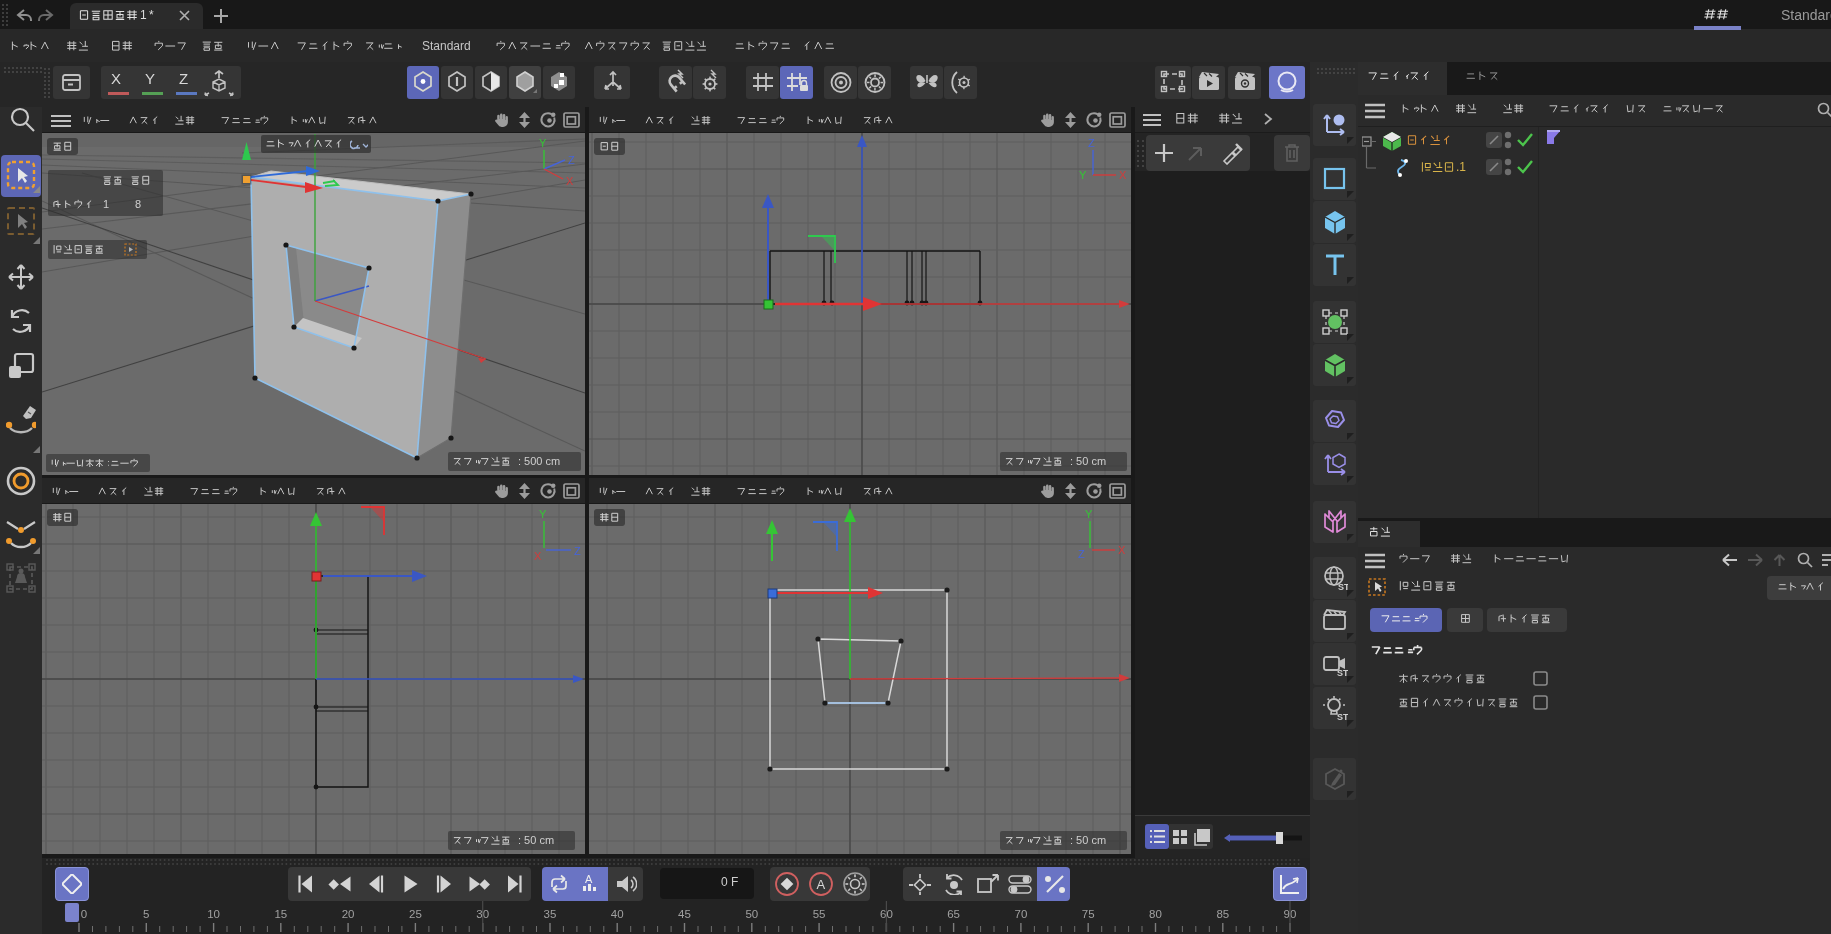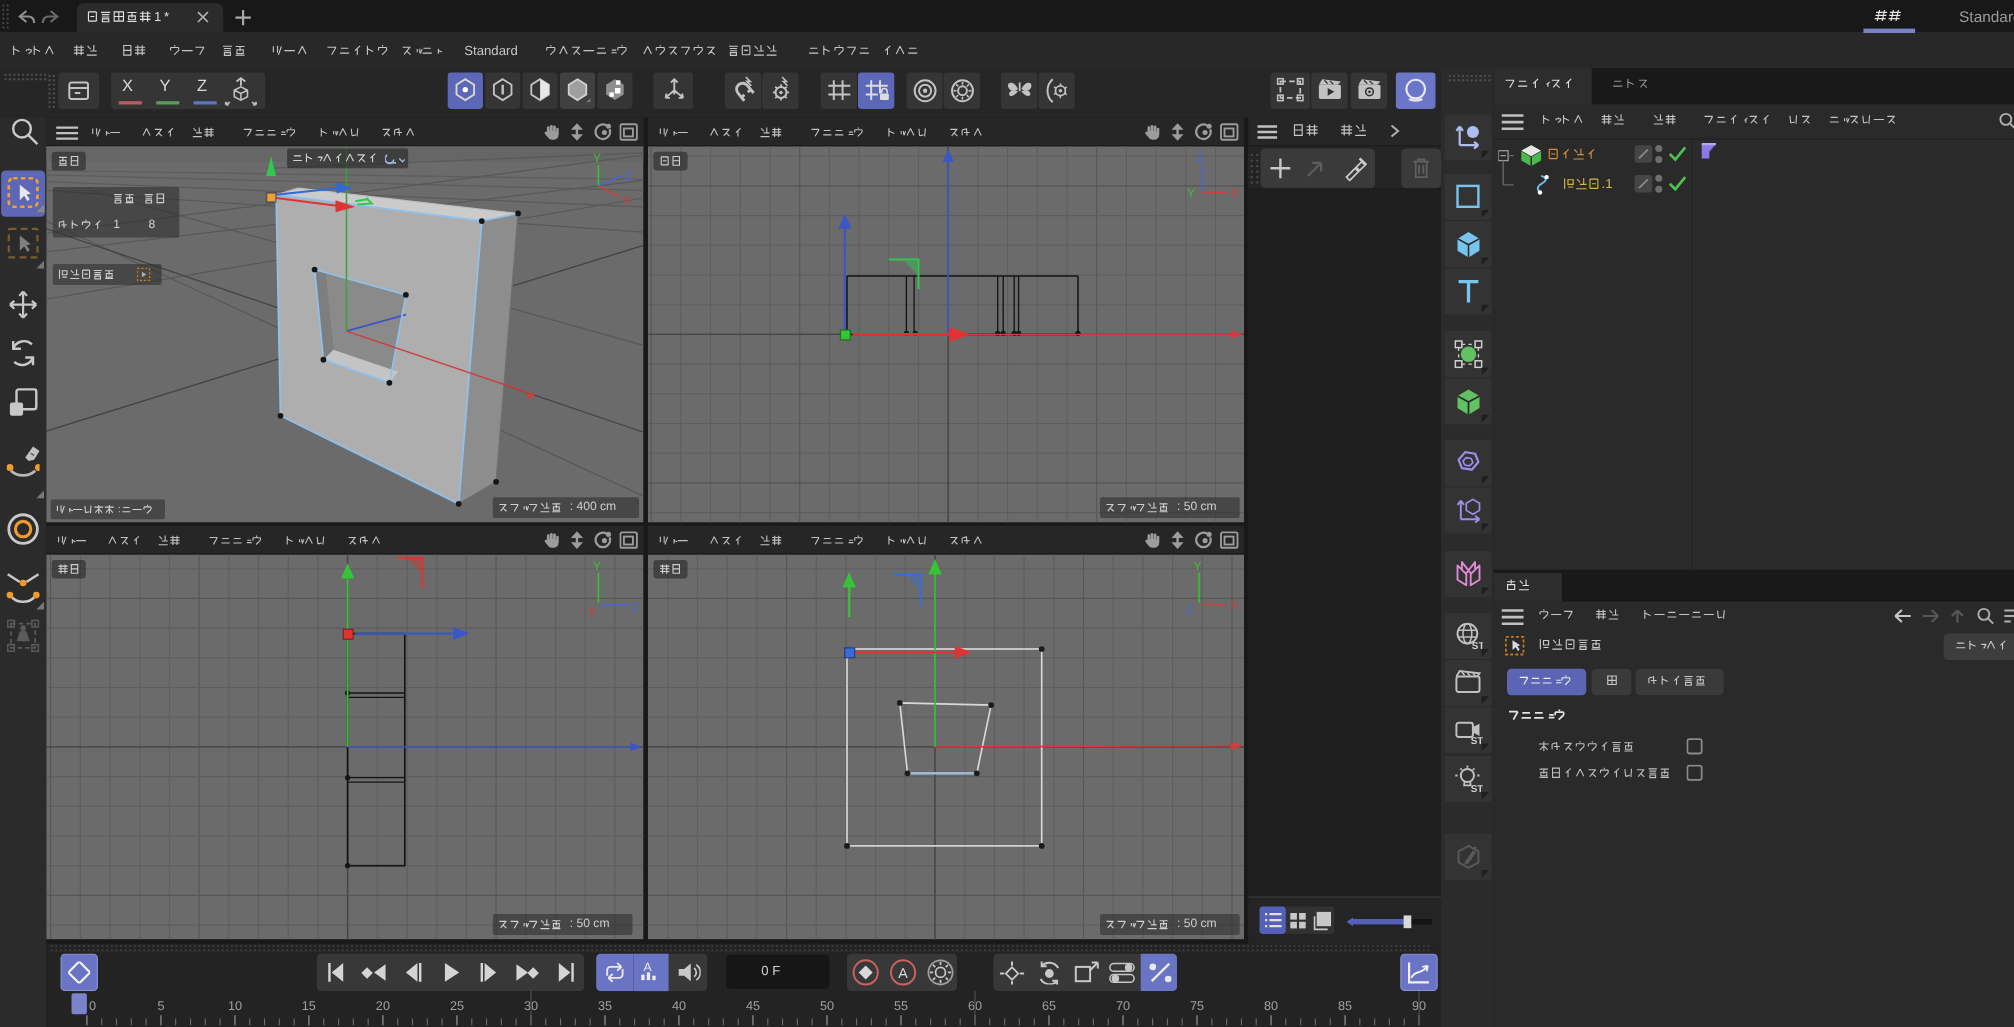--- a/index.html
+++ b/index.html
@@ -595,21 +595,21 @@
       <path d="M5 4 L9 6.5 L5 9 Z" fill="#b0b0b0"></path>
     </svg>
 <div style="position:absolute;left:46px;top:454px;width:104px;height:18px;background:rgba(42,42,42,0.55);border-radius:2px"></div>
 <svg style="position:absolute;left:50px;top:458px;overflow:visible" width="90" height="12">
       <path d="M2.2 1.8 L2.2 6.6 M5.5 1.4 L5.5 7.0 M8.5 2.0 L6.2 8.6 M13.4 3.8 L13.4 7.7 M13.4 5.1 L16.2 6.3 M16.4 5.2 L24.8 5.2 M27.2 2.0 L27.8 8.0 M27.8 8.0 L31.2 7.2 M32.7 1.6 L32.2 8.6 M35.8 3.0 L43.8 3.0 M39.8 1.0 L39.8 9.0 M39.8 4.5 L36.6 8.0 M39.8 4.5 L43.0 8.0 M45.4 3.0 L53.4 3.0 M49.4 1.0 L49.4 9.0 M49.4 4.5 L46.2 8.0 M49.4 4.5 L52.6 8.0 M58.5 3.0 L58.5 3.8 M58.5 6.8 L58.5 7.6 M61.9 3.4 L67.7 3.4 M61.3 7.2 L68.5 7.2 M70.3 5.2 L78.7 5.2 M84.1 0.8 L84.1 2.0 M80.9 2.8 L87.3 2.8 M80.9 2.8 L80.9 5.2 M87.3 2.8 L87.3 5.0 M87.3 5.0 L83.6 8.6" stroke="#cfcfcf" stroke-width="1.00" fill="none"></path>
     </svg>
 <div style="position:absolute;left:448px;top:452px;width:133px;height:19px;background:rgba(42,42,42,0.55);border-radius:2px"></div>
 <svg style="position:absolute;left:452px;top:456px;overflow:visible" width="61" height="12">
       <path d="M1.9 2.6 L8.4 2.6 M8.0 2.6 L3.1 8.6 M5.2 5.9 L8.4 8.8 M12.1 2.6 L19.1 2.6 M19.1 2.6 L15.5 8.9 M24.5 4.2 L24.5 7.0 M26.6 4.0 L26.6 7.2 M28.5 4.3 L27.0 8.1 M29.1 2.6 L36.1 2.6 M36.1 2.6 L32.5 8.9 M39.9 1.7 L42.4 4.2 M45.1 0.8 L45.1 5.8 M42.2 5.8 L47.5 5.8 M39.3 9.2 L47.5 9.2 M50.1 2.1 L57.4 2.1 M53.8 2.1 L53.8 6.3 M51.1 4.7 H56.4 V7.9 H51.1 Z M50.1 9.2 L57.4 9.2" stroke="#cfcfcf" stroke-width="1.00" fill="none"></path>
     </svg>
-<div style="position:absolute;left:518px;top:455px;font:normal 11px 'Liberation Sans', sans-serif;color:#cfcfcf;letter-spacing:0;white-space:nowrap">: 400 cm</div>
+<div style="position:absolute;left:518px;top:455px;font:normal 11px 'Liberation Sans', sans-serif;color:#cfcfcf;letter-spacing:0;white-space:nowrap">: 500 cm</div>
 <div style="position:absolute;left:261px;top:135px;width:110px;height:18px;background:rgba(42,42,42,0.65);border-radius:2px"></div>
 <svg style="position:absolute;left:265px;top:138px;overflow:visible" width="80" height="13">
       <path d="M2.2 3.7 L8.6 3.7 M1.5 7.9 L9.5 7.9 M13.6 1.5 L13.6 9.5 M13.6 4.2 L18.7 6.6 M23.8 4.8 L28.2 4.8 M28.2 4.8 L26.0 8.4 M29.2 8.6 L32.5 2.0 M32.5 2.0 L35.8 8.6 M45.2 1.6 L40.8 5.7 M42.8 3.7 L42.8 9.5 M49.8 8.6 L53.1 2.0 M53.1 2.0 L56.4 8.6 M59.9 2.8 L66.7 2.8 M66.2 2.8 L61.2 9.0 M63.4 6.2 L66.7 9.2 M76.1 1.6 L71.7 5.7 M73.7 3.7 L73.7 9.5" stroke="#d4d4d4" stroke-width="1.00" fill="none"></path>
     </svg>
 <svg style="position:absolute;left:350px;top:138px;" width="18" height="13">
       <path d="M2 3 a4 4 0 1 0 6 4 M4 10 h6" stroke="#9fb4d8" stroke-width="1.6" fill="none"></path>
       <path d="M13 6 l3 3 l3 -3" stroke="#9fb4d8" stroke-width="1.3" fill="none"></path>
     </svg>
 <svg style="position:absolute;left:589px;top:133px;" width="542" height="342">
       <rect width="542" height="342" fill="#6b6b6b"></rect>
@@ -1816,21 +1816,21 @@
       <rect x="2" y="14" width="3" height="5" fill="#eee"></rect>
       <rect x="7" y="12" width="3" height="7" fill="#eee"></rect>
       <rect x="12" y="15" width="3" height="4" fill="#eee"></rect>
     </svg>
 <div style="position:absolute;left:608px;top:867px;width:35px;height:34px;background:#383838;border-radius:0 4px 4px 0"></div>
 <svg style="position:absolute;left:615px;top:874px;" width="22" height="20">
       <path d="M2 7 H7 L13 2 V18 L7 13 H2 Z" fill="#c8c8c8"></path>
       <path d="M16 6 A5 5 0 0 1 16 14 M18 3 A8.5 8.5 0 0 1 18 17" stroke="#c8c8c8" stroke-width="1.6" fill="none"></path>
     </svg>
 <div style="position:absolute;left:660px;top:868px;width:94px;height:31px;background:#161616;border-radius:4px"></div>
-<div style="position:absolute;left:692px;top:875px;font:normal 12px 'Liberation Sans', sans-serif;color:#cfcfcf;letter-spacing:0;white-space:nowrap">0 F</div>
+<div style="position:absolute;left:721px;top:875px;font:normal 12px 'Liberation Sans', sans-serif;color:#cfcfcf;letter-spacing:0;white-space:nowrap">0 F</div>
 <div style="position:absolute;left:770px;top:867px;width:100px;height:34px;background:#383838;border-radius:4px"></div>
 <svg style="position:absolute;left:774px;top:871px;" width="26" height="26">
       <circle cx="13" cy="13" r="11" stroke="#d06060" stroke-width="1.8" fill="none"></circle>
       <rect x="8.5" y="8.5" width="9" height="9" transform="rotate(45 13 13)" fill="#d8d8d8"></rect>
     </svg>
 <svg style="position:absolute;left:808px;top:871px;" width="26" height="26">
       <circle cx="13" cy="13" r="11" stroke="#d06060" stroke-width="1.8" fill="none"></circle>
       <text x="8.5" y="18" font-family="Liberation Sans" font-size="13" fill="#d8d8d8">A</text>
     </svg>
 <svg style="position:absolute;left:842px;top:871px;" width="26" height="26">

